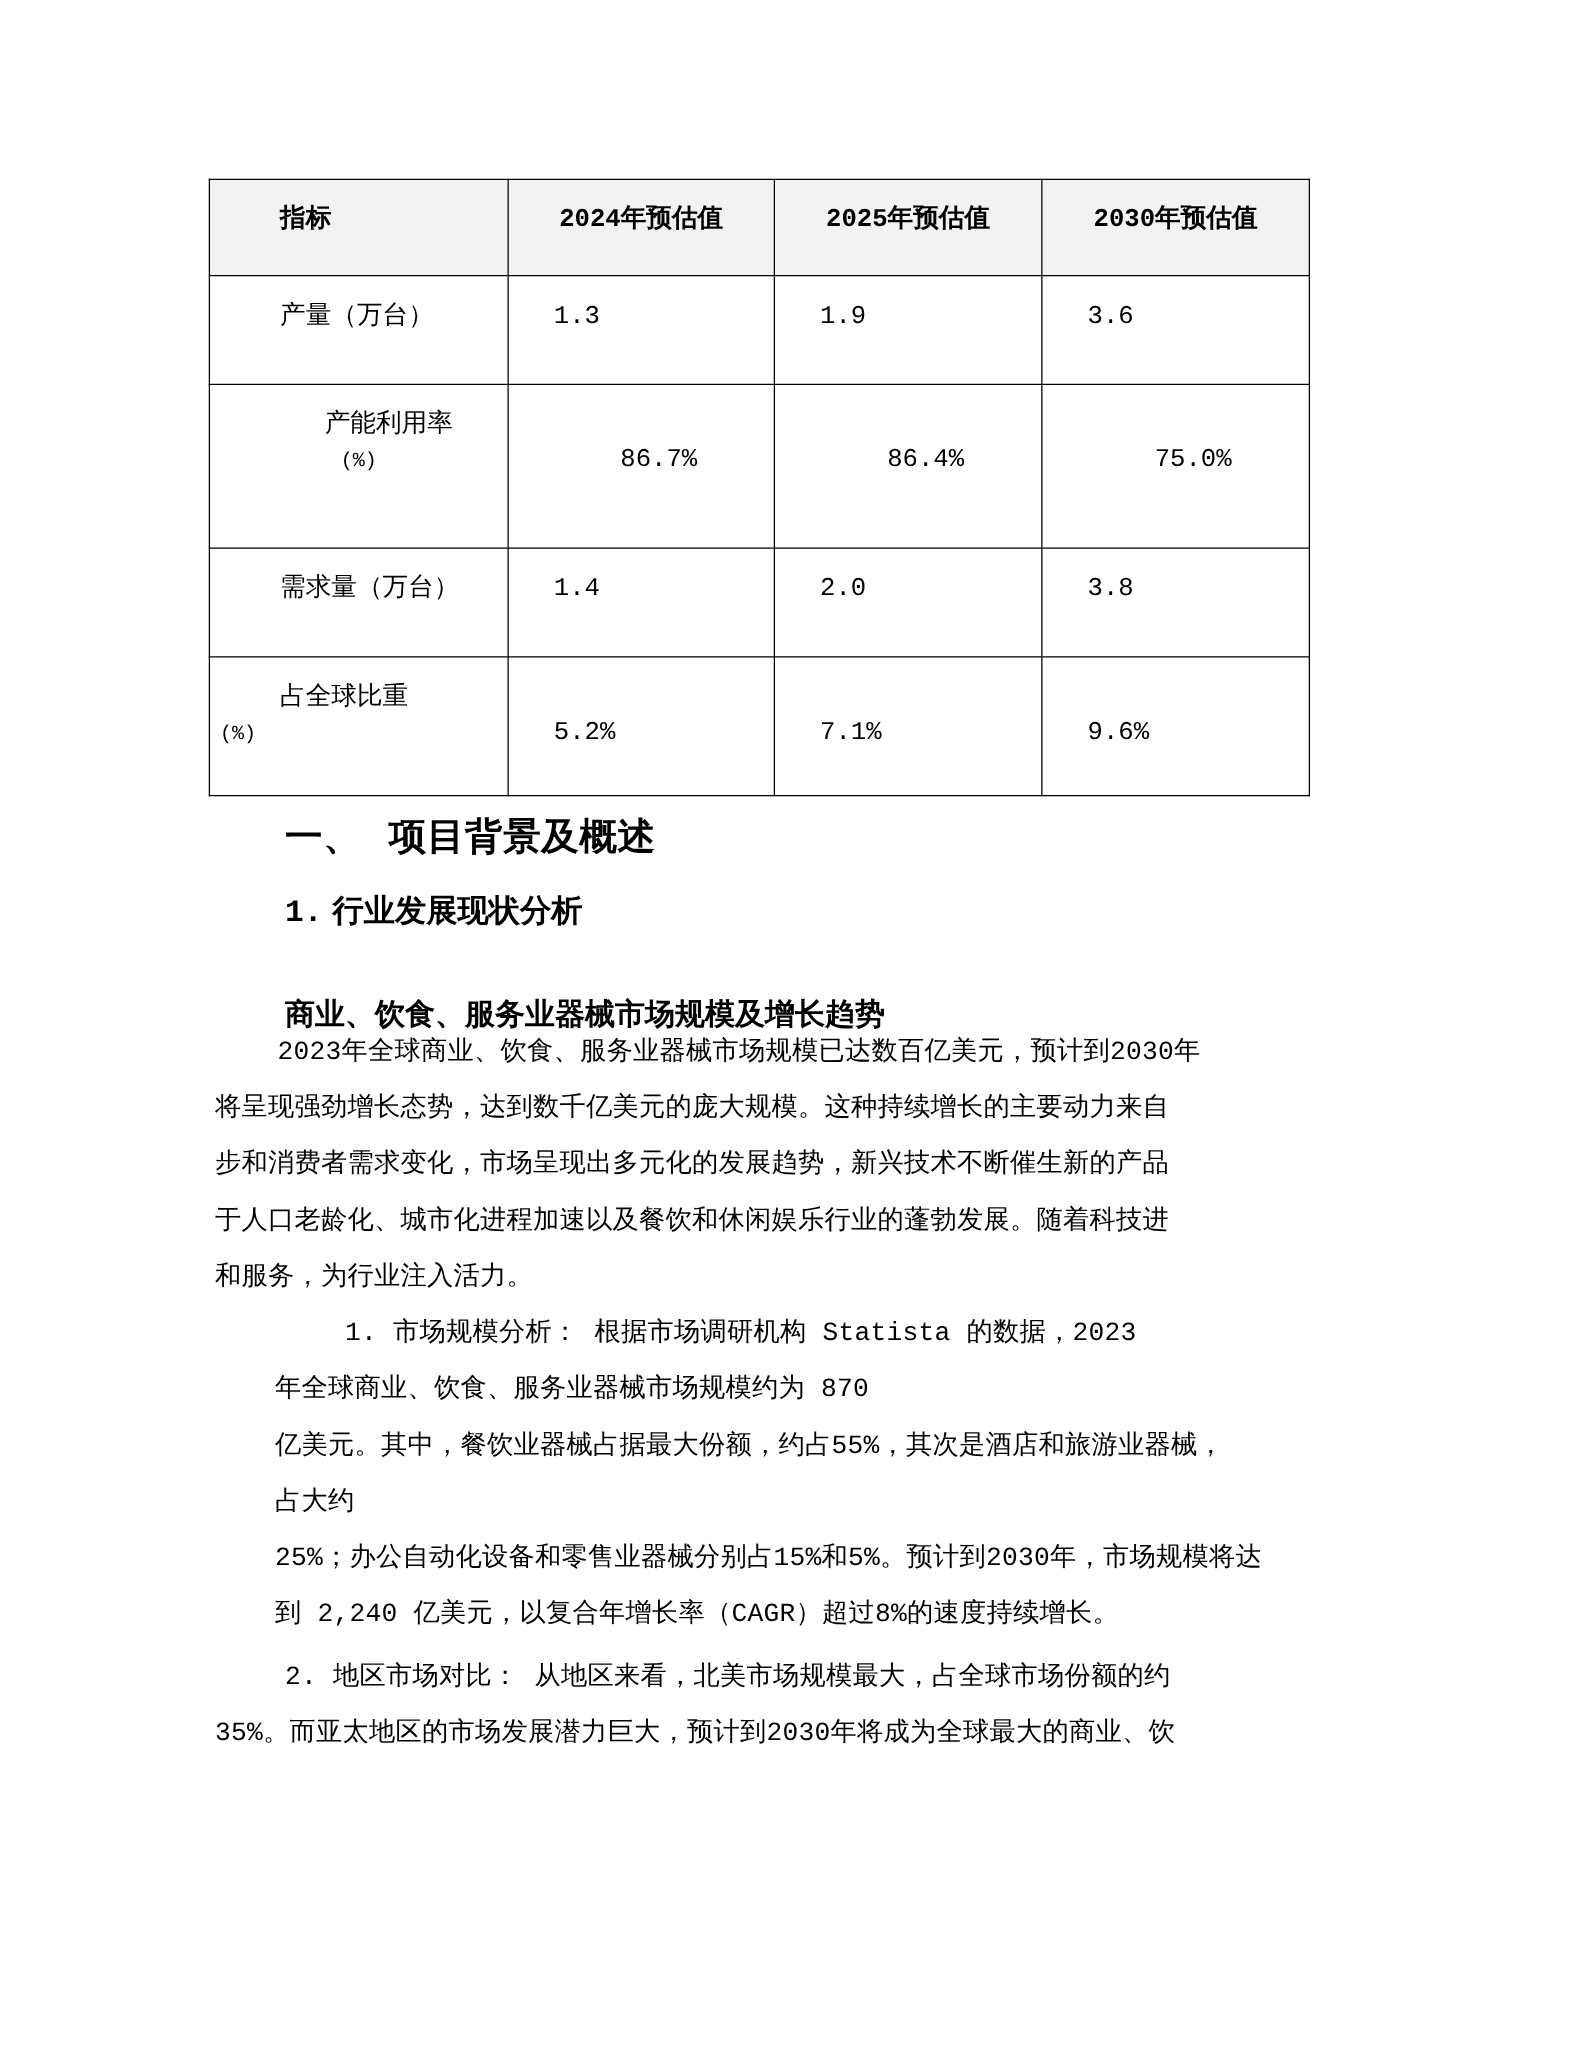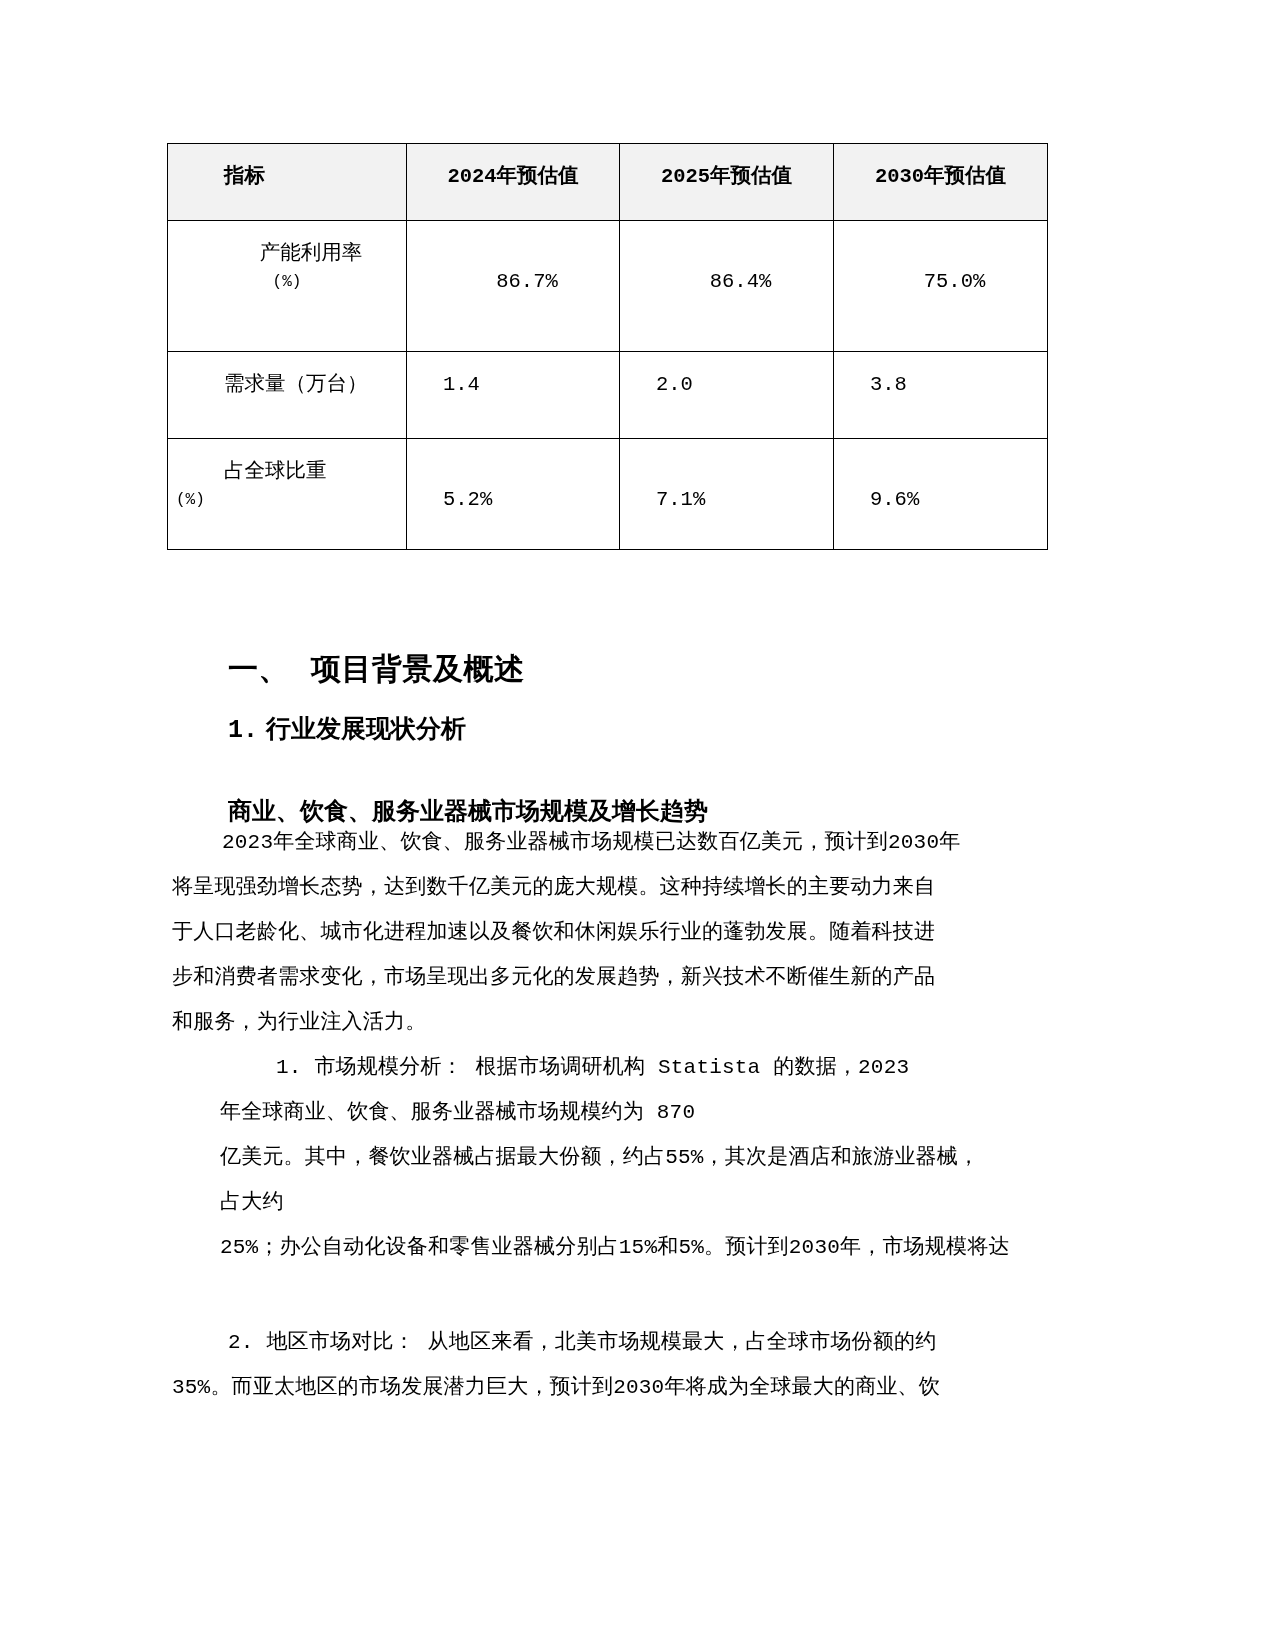--- a/index.html
+++ b/index.html
@@ -174,20 +174,34 @@
           <th>
             <div class="th-inner">2025年预估值</div>
           </th>
           <th>
             <div class="th-inner">2030年预估值</div>
           </th>
         </tr>
       </thead>
       <tbody>
 
+        <tr class="r-prod">
+          <td>
+            <div class="cell-label">产量（万台）</div>
+          </td>
+          <td>
+            <div class="cell-val">1.3</div>
+          </td>
+          <td>
+            <div class="cell-val">1.9</div>
+          </td>
+          <td>
+            <div class="cell-val">3.6</div>
+          </td>
+        </tr>
 
         <tr class="r-cap">
           <td>
             <div class="cell-label two-line">
               <span class="l1">产能利用率</span>
               <span class="l2">(%)</span>
             </div>
           </td>
           <td>
             <div class="cell-val lower">86.7%</div>
@@ -243,31 +257,32 @@
 
   <div class="h2">
     <span class="num">1.</span><span>行业发展现状分析</span>
   </div>
 
   <div class="h3">商业、饮食、服务业器械市场规模及增长趋势</div>
 
   <div class="body-block" id="para1">
     <div class="para-line indent">2023年全球商业、饮食、服务业器械市场规模已达数百亿美元，预计到2030年</div>
     <div class="para-line">将呈现强劲增长态势，达到数千亿美元的庞大规模。这种持续增长的主要动力来自</div>
+    <div class="para-line">步和消费者需求变化，市场呈现出多元化的发展趋势，新兴技术不断催生新的产品</div>
     <div class="para-line">于人口老龄化、城市化进程加速以及餐饮和休闲娱乐行业的蓬勃发展。随着科技进</div>
-    <div class="para-line">步和消费者需求变化，市场呈现出多元化的发展趋势，新兴技术不断催生新的产品</div>
     <div class="para-line">和服务，为行业注入活力。</div>
   </div>
 
   <div class="body-block" id="list1">
     <div class="para-line indent2">1. 市场规模分析： 根据市场调研机构 Statista 的数据，2023</div>
     <div class="para-line">年全球商业、饮食、服务业器械市场规模约为 870</div>
     <div class="para-line">亿美元。其中，餐饮业器械占据最大份额，约占55%，其次是酒店和旅游业器械，</div>
     <div class="para-line">占大约</div>
     <div class="para-line">25%；办公自动化设备和零售业器械分别占15%和5%。预计到2030年，市场规模将达</div>
+    <div class="para-line">到 2,240 亿美元，以复合年增长率（CAGR）超过8%的速度持续增长。</div>
   </div>
 
   <div class="body-block" id="list2">
     <div class="para-line indent2">2. 地区市场对比： 从地区来看，北美市场规模最大，占全球市场份额的约</div>
     <div class="para-line">35%。而亚太地区的市场发展潜力巨大，预计到2030年将成为全球最大的商业、饮</div>
   </div>
 
 </div>
 
 </body></html>

